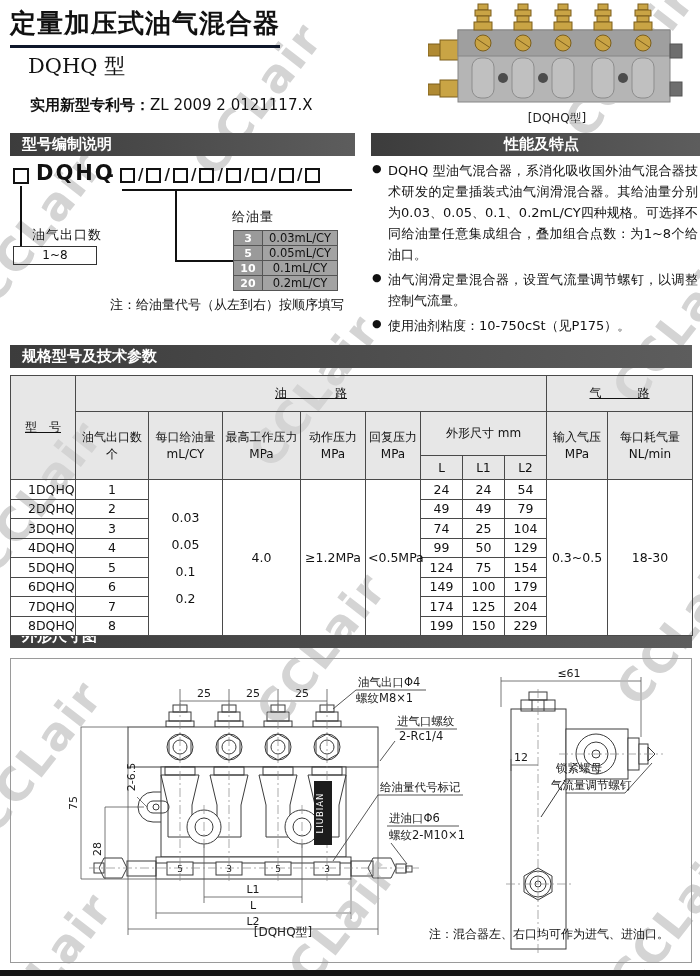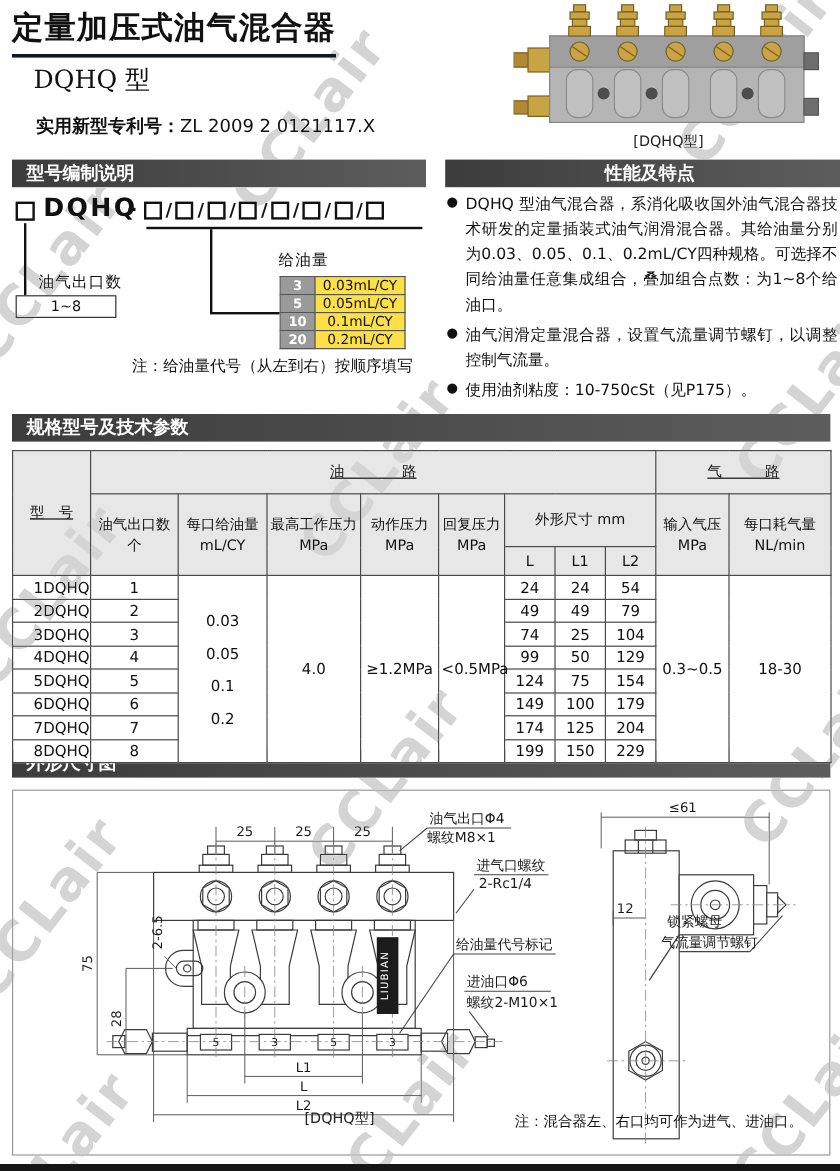--- a/index.html
+++ b/index.html
@@ -56,21 +56,21 @@
   .coding .vline1{left:10px;top:26px;width:2px;height:62px;}
   .coding .vline2{left:165px;top:31px;width:2px;height:70px;}
   .coding .hline2{left:165px;top:100px;width:58px;height:2px;}
   .coding .outlet-label{position:absolute;left:22px;top:66px;letter-spacing:1px;}
   .coding .outlet-box{position:absolute;left:3px;top:86px;width:82px;height:17px;
        border:1px solid #333;text-align:center;font-size:12px;line-height:17px;background:#fff;}
   .coding .oil-label{position:absolute;left:222px;top:48px;letter-spacing:1px;}
   .mini{position:absolute;left:223px;top:70px;border-collapse:collapse;}
   .mini td{border:1px solid #555;font-size:11px;height:13px;text-align:center;padding:0 3px;}
   .mini td.code{width:22px;background:#9a9a9a;color:#fff;font-weight:700;}
-  .mini td.val{width:68px;background:#fde047;font-size:11.5px;}
+  .mini td.val{width:68px;background:#a3a3a3;font-size:11.5px;}
   .coding .note{position:absolute;left:100px;top:136px;font-size:13px;}
 
   
   .features{position:absolute;left:372px;top:160px;width:326px;font-size:13px;line-height:1.62;}
   .features ul{margin:0;padding:0;list-style:none;}
   .features li{position:relative;padding-left:16px;margin-bottom:4px;text-align:justify;}
   .features li::before{content:"●";position:absolute;left:0;top:0;font-size:11px;}
 
   
   .spec{position:absolute;left:10px;top:375px;width:682px;border-collapse:collapse;

